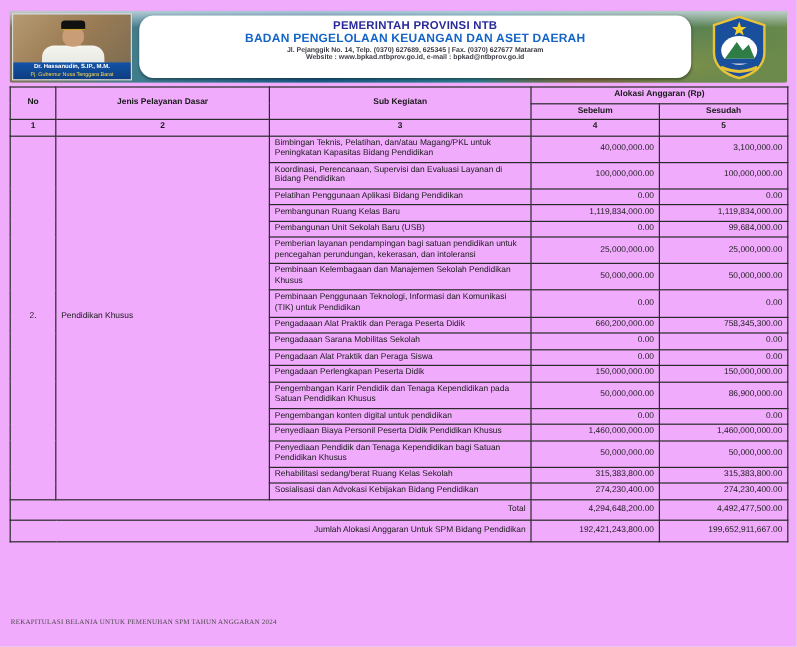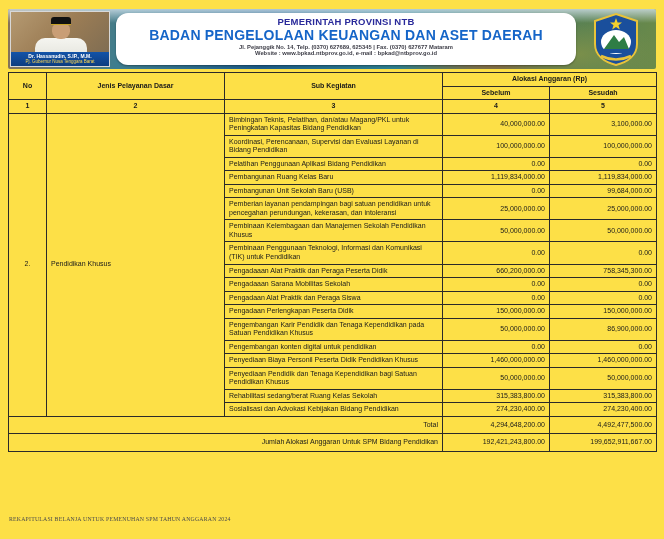--- a/index.html
+++ b/index.html
@@ -1,18 +1,18 @@
 <!DOCTYPE html>
 <html><head>
 <meta charset="utf-8">
 <style>
   * { margin:0; padding:0; box-sizing:border-box; }
   html,body { background:#e8e8e8; }
   .page {
-    position:relative; width:664px; height:539px; background:#fde047;
+    position:relative; width:664px; height:539px; background:#f0abfc;
     font-family:"Liberation Sans", sans-serif; color:#1a1a1a;
     margin:0 auto; overflow:hidden;
   }
 
   
   .banner {
     position:absolute; left:8px; top:9px; width:648px; height:60px;
     border-radius:2px; overflow:hidden;
     background:
       radial-gradient(ellipse 120px 50px at 88% 75%, #7a8f4a 0%, rgba(122,143,74,0) 70%),
@@ -48,21 +48,21 @@
   }
   .official .caption .name{ font-size:5px; font-weight:bold; color:#ffffff; white-space:nowrap; }
   .official .caption .title{ font-size:4.5px; color:#ffd84d; white-space:nowrap; }
 
   .head-card {
     position:absolute; left:108px; top:4px; width:460px; height:52px;
     background:#ffffff; border-radius:12px; padding:3px 6px 2px;
     text-align:center; box-shadow:0 1px 2px rgba(0,0,0,.35);
   }
   .head-card .gov { font-size:9.5px; font-weight:bold; color:#29299a; letter-spacing:.2px; }
-  .head-card .agency { font-size:14px; font-weight:bold; color:#1565c8; letter-spacing:.2px; white-space:nowrap; }
+  .head-card .agency { font-size:10px; font-weight:bold; color:#1565c8; letter-spacing:.2px; white-space:nowrap; }
   .head-card .addr { font-size:5.8px; font-weight:bold; color:#3c3c46; margin-top:1px; }
   .head-card .web  { font-size:5.8px; font-weight:bold; color:#3c3c46; }
 
   .crest { position:absolute; right:12px; top:2px; width:56px; height:56px; }
 
   
   table.budget {
     position:absolute; left:8px; top:72px; width:648px;
     border-collapse:collapse; table-layout:fixed;
   }

